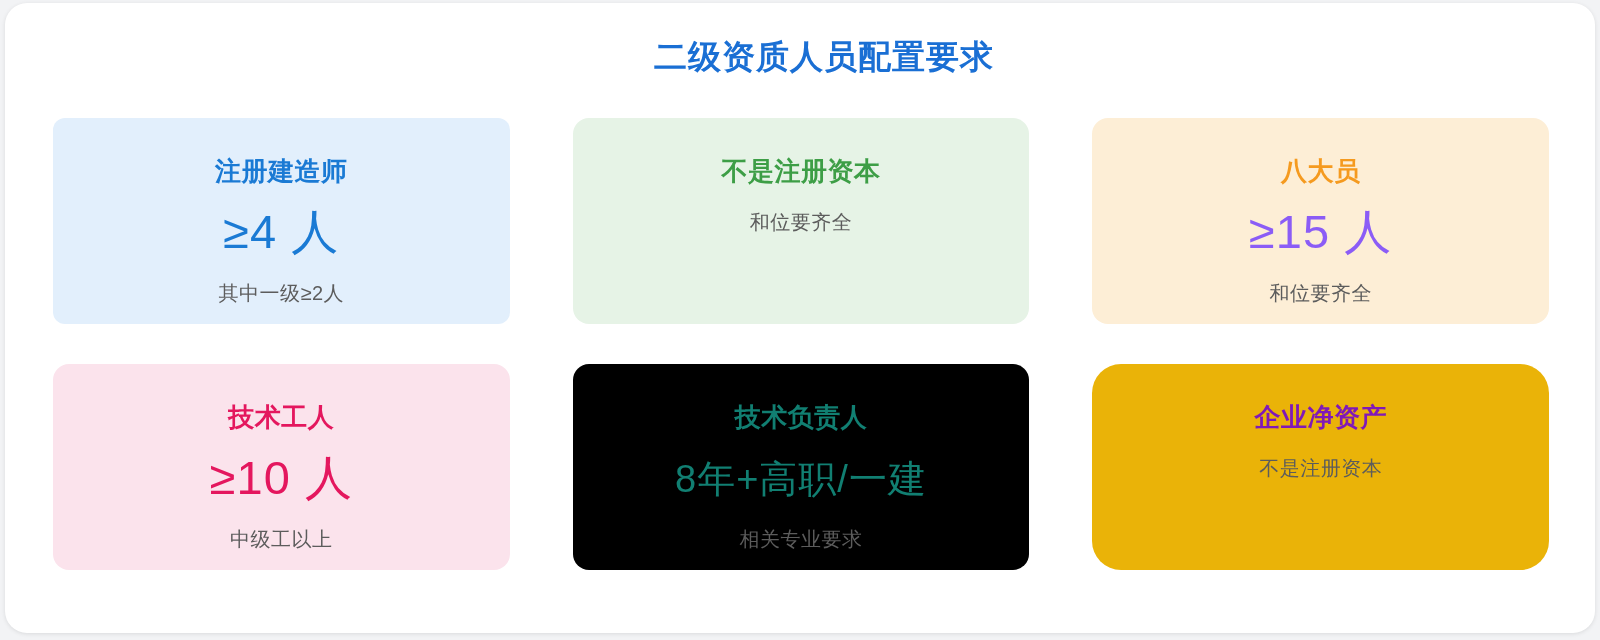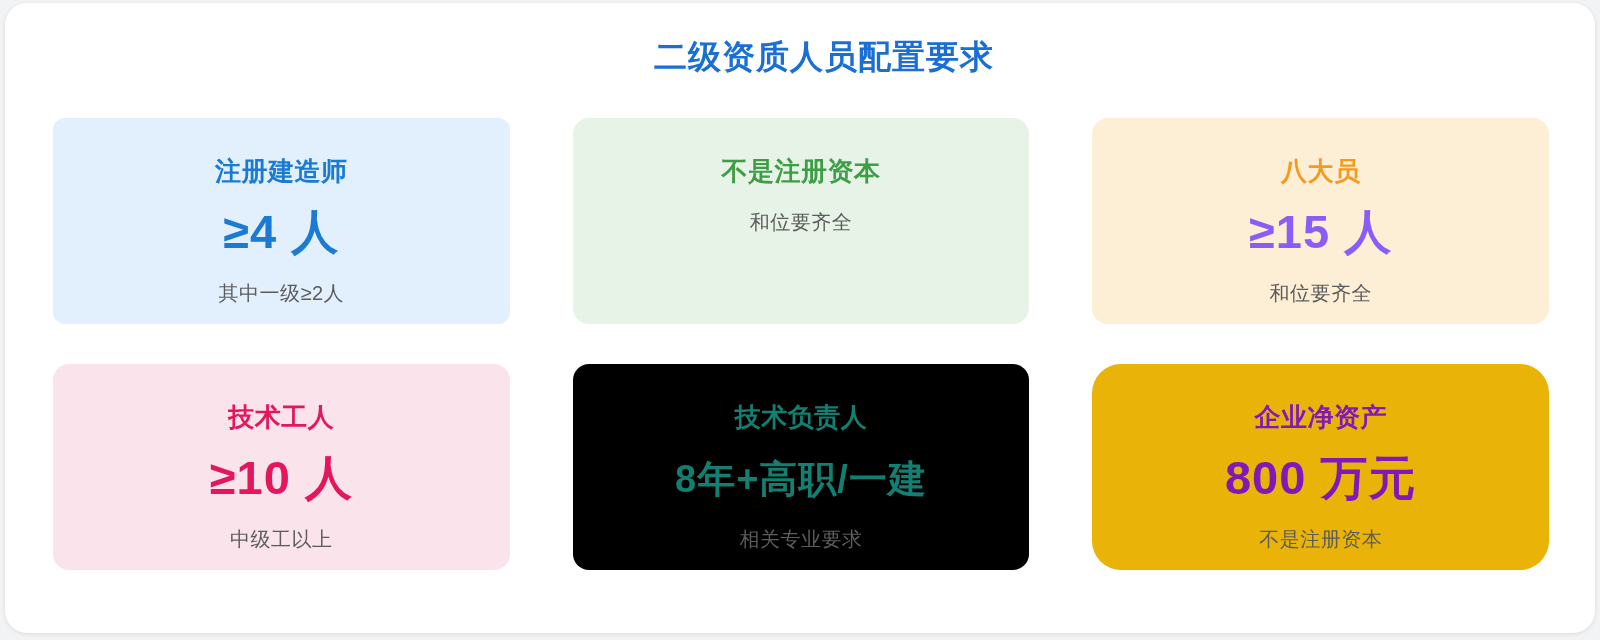--- a/index.html
+++ b/index.html
@@ -60,21 +60,21 @@
   }
   .card-label {
     font-size: 26px;
     font-weight: bold;
     line-height: 1;
     letter-spacing: 0.5px;
     white-space: nowrap;
   }
   .card-value {
     font-size: 47px;
-    font-weight: bold;
+    font-weight: normal;
     line-height: 1;
     margin-top: 24px;
     letter-spacing: 1px;
     white-space: nowrap;
   }
   .card-value.compact {
     font-size: 38px;
     margin-top: 30px;
   }
   .card-note {
@@ -122,18 +122,17 @@
     </div>
 
     <div class="card" style="background: #000000;">
       <div class="card-label" style="color: rgb(17, 127, 114);">技术负责人</div>
       <div class="card-value compact" style="color: rgb(17, 127, 114);">8年+高职/一建</div>
       <div class="card-note">相关专业要求</div>
     </div>
 
     <div class="card" style="background: #eab308; border-radius: 29px;">
       <div class="card-label" style="color: rgb(128, 25, 184);">企业净资产</div>
-      <div class="card-value" style="color: rgb(128, 25, 184);">800 万元</div>
       <div class="card-note">不是注册资本</div>
     </div>
 
   </div>
 </div>
 
 </body></html>

